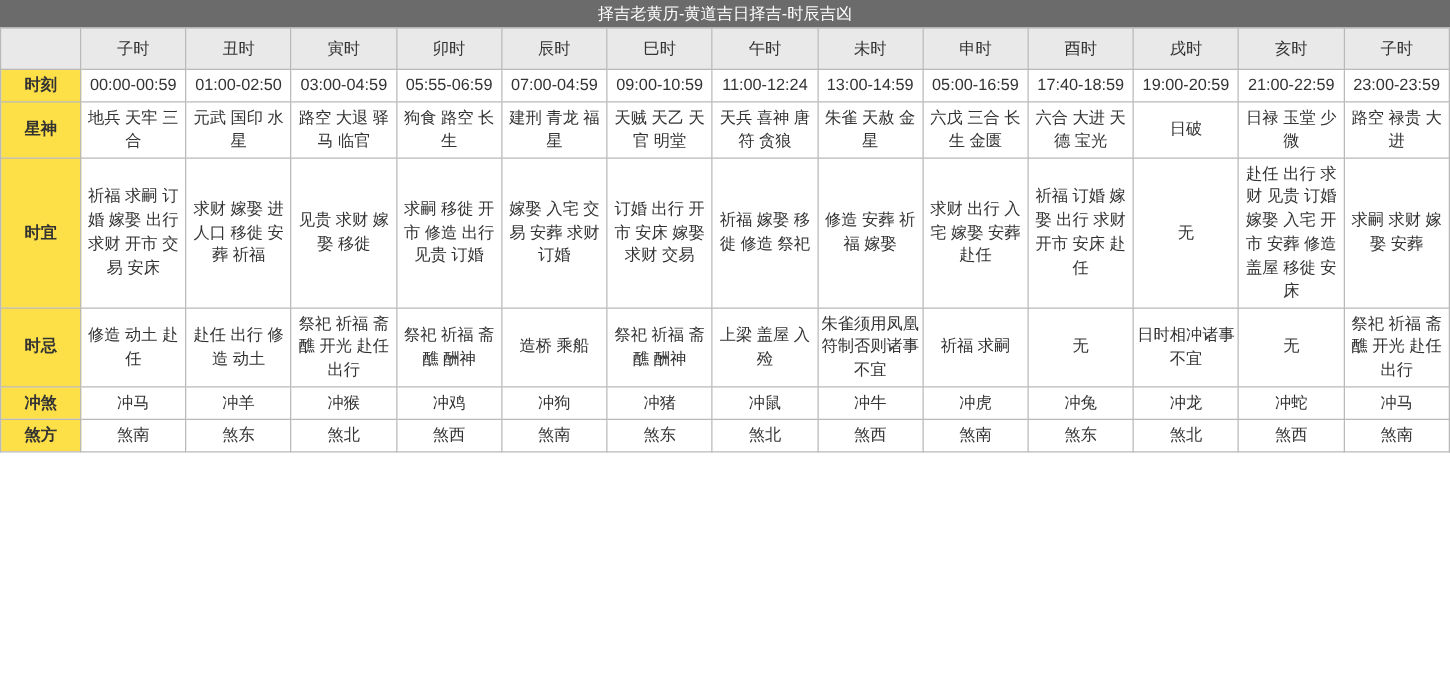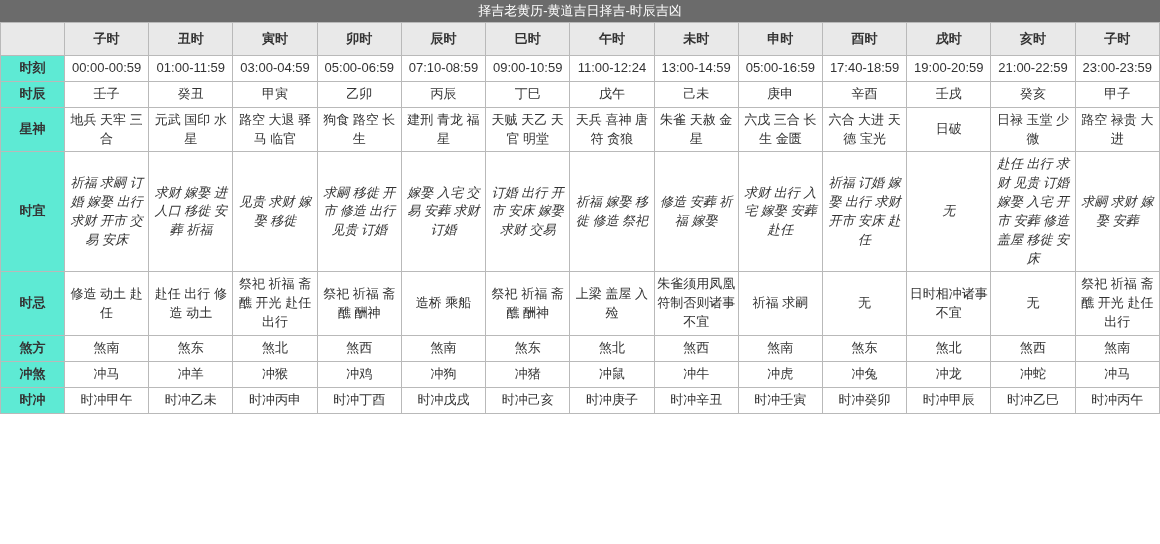--- a/index.html
+++ b/index.html
@@ -6,26 +6,26 @@
   body{font-family:"Liberation Sans","DejaVu Sans",sans-serif;}
   .page{width:1160px;height:544px;overflow:hidden;position:relative;}
   .titlebar{height:22px;background:#6b6b6b;color:#fff;font-size:13px;
             display:flex;align-items:center;justify-content:center;}
   table.almanac{border-collapse:collapse;width:1160px;table-layout:fixed;}
   table.almanac td,table.almanac th{
      border:1px solid #b9b9b9;
      font-size:13px;color:#333;text-align:center;vertical-align:middle;
      padding:3px 2px;line-height:1.45;word-break:break-all;
   }
-  .rowhead{background:#5eead4;font-weight:bold;font-size:15px;color:#222;width:64px;font-family:Liberation Serif, serif;}
-  .colhead{background:#e9e9e9;font-weight:bold;font-size:15px;color:#222;height:26px;}
+  .rowhead{background:#fde047;font-weight:bold;font-size:15px;color:#222;width:64px;font-family:Liberation Serif, serif;}
+  .colhead{background:#e9e9e9;font-weight:normal;font-size:15px;color:#222;height:26px;}
   .corner{background:#e9e9e9;}
   .timecell{font-size:13px;color:#444;}
   .shen{font-size:13px;line-height:1.5;}
-  .yi{font-size:13px;line-height:1.55;font-style:italic;}
+  .yi{font-size:13px;line-height:1.55;}
   .ji{font-size:13px;line-height:1.55;}
   col.c0{width:64px;}
   col.cn{width:auto;}
 </style>
 </head>
 <body>
 
 <div class="page">
 
   <div class="titlebar">
@@ -65,50 +65,34 @@
         <th class="colhead">戌时</th>
         <th class="colhead">亥时</th>
         <th class="colhead">子时</th>
       </tr>
     </thead>
     <tbody>
 
       <tr>
         <td class="rowhead">时刻</td>
         <td class="timecell">00:00-00:59</td>
-        <td class="timecell">01:00-11:59</td>
+        <td class="timecell">01:00-02:50</td>
         <td class="timecell">03:00-04:59</td>
-        <td class="timecell">05:00-06:59</td>
-        <td class="timecell">07:10-08:59</td>
+        <td class="timecell">05:55-06:59</td>
+        <td class="timecell">07:00-04:59</td>
         <td class="timecell">09:00-10:59</td>
         <td class="timecell">11:00-12:24</td>
         <td class="timecell">13:00-14:59</td>
         <td class="timecell">05:00-16:59</td>
         <td class="timecell">17:40-18:59</td>
         <td class="timecell">19:00-20:59</td>
         <td class="timecell">21:00-22:59</td>
         <td class="timecell">23:00-23:59</td>
       </tr>
 
-      <tr>
-        <td class="rowhead">时辰</td>
-        <td>壬子</td>
-        <td>癸丑</td>
-        <td>甲寅</td>
-        <td>乙卯</td>
-        <td>丙辰</td>
-        <td>丁巳</td>
-        <td>戊午</td>
-        <td>己未</td>
-        <td>庚申</td>
-        <td>辛酉</td>
-        <td>壬戌</td>
-        <td>癸亥</td>
-        <td>甲子</td>
-      </tr>
 
       <tr>
         <td class="rowhead">星神</td>
         <td class="shen">地兵 天牢 三合</td>
         <td class="shen">元武 国印 水星</td>
         <td class="shen">路空 大退 驿马 临官</td>
         <td class="shen">狗食 路空 长生</td>
         <td class="shen">建刑 青龙 福星</td>
         <td class="shen">天贼 天乙 天官 明堂</td>
         <td class="shen">天兵 喜神 唐符 贪狼</td>
@@ -148,65 +132,49 @@
         <td class="ji">上梁 盖屋 入殓</td>
         <td class="ji">朱雀须用凤凰符制否则诸事不宜</td>
         <td class="ji">祈福 求嗣</td>
         <td class="ji">无</td>
         <td class="ji">日时相冲诸事不宜</td>
         <td class="ji">无</td>
         <td class="ji">祭祀 祈福 斋醮 开光 赴任 出行</td>
       </tr>
 
       <tr>
-        <td class="rowhead">煞方</td>
-        <td>煞南</td>
-        <td>煞东</td>
-        <td>煞北</td>
-        <td>煞西</td>
-        <td>煞南</td>
-        <td>煞东</td>
-        <td>煞北</td>
-        <td>煞西</td>
-        <td>煞南</td>
-        <td>煞东</td>
-        <td>煞北</td>
-        <td>煞西</td>
-        <td>煞南</td>
-      </tr>
-
-      <tr>
         <td class="rowhead">冲煞</td>
         <td>冲马</td>
         <td>冲羊</td>
         <td>冲猴</td>
         <td>冲鸡</td>
         <td>冲狗</td>
         <td>冲猪</td>
         <td>冲鼠</td>
         <td>冲牛</td>
         <td>冲虎</td>
         <td>冲兔</td>
         <td>冲龙</td>
         <td>冲蛇</td>
         <td>冲马</td>
       </tr>
 
       <tr>
-        <td class="rowhead">时冲</td>
-        <td>时冲甲午</td>
-        <td>时冲乙未</td>
-        <td>时冲丙申</td>
-        <td>时冲丁酉</td>
-        <td>时冲戊戌</td>
-        <td>时冲己亥</td>
-        <td>时冲庚子</td>
-        <td>时冲辛丑</td>
-        <td>时冲壬寅</td>
-        <td>时冲癸卯</td>
-        <td>时冲甲辰</td>
-        <td>时冲乙巳</td>
-        <td>时冲丙午</td>
+        <td class="rowhead">煞方</td>
+        <td>煞南</td>
+        <td>煞东</td>
+        <td>煞北</td>
+        <td>煞西</td>
+        <td>煞南</td>
+        <td>煞东</td>
+        <td>煞北</td>
+        <td>煞西</td>
+        <td>煞南</td>
+        <td>煞东</td>
+        <td>煞北</td>
+        <td>煞西</td>
+        <td>煞南</td>
       </tr>
+
 
     </tbody>
   </table>
 </div>
 
 </body></html>

